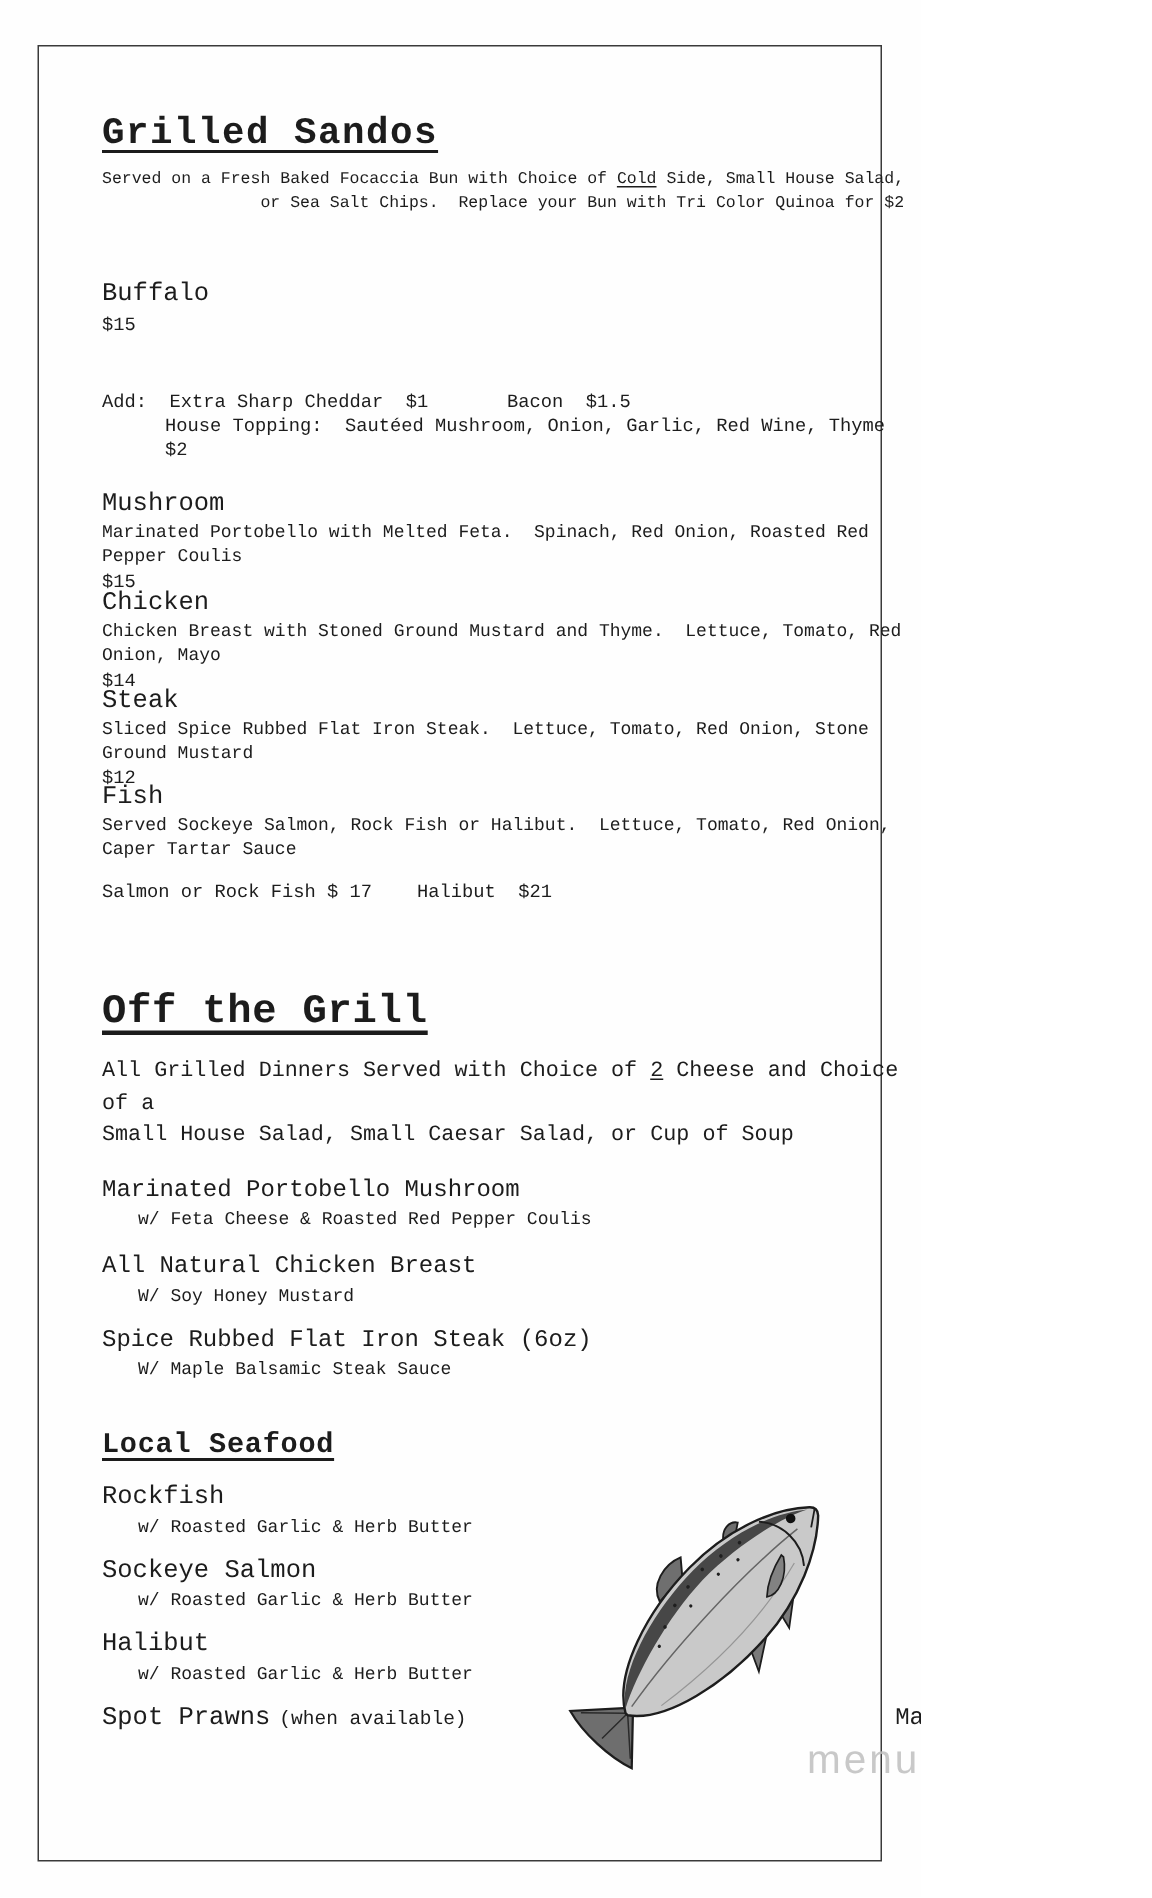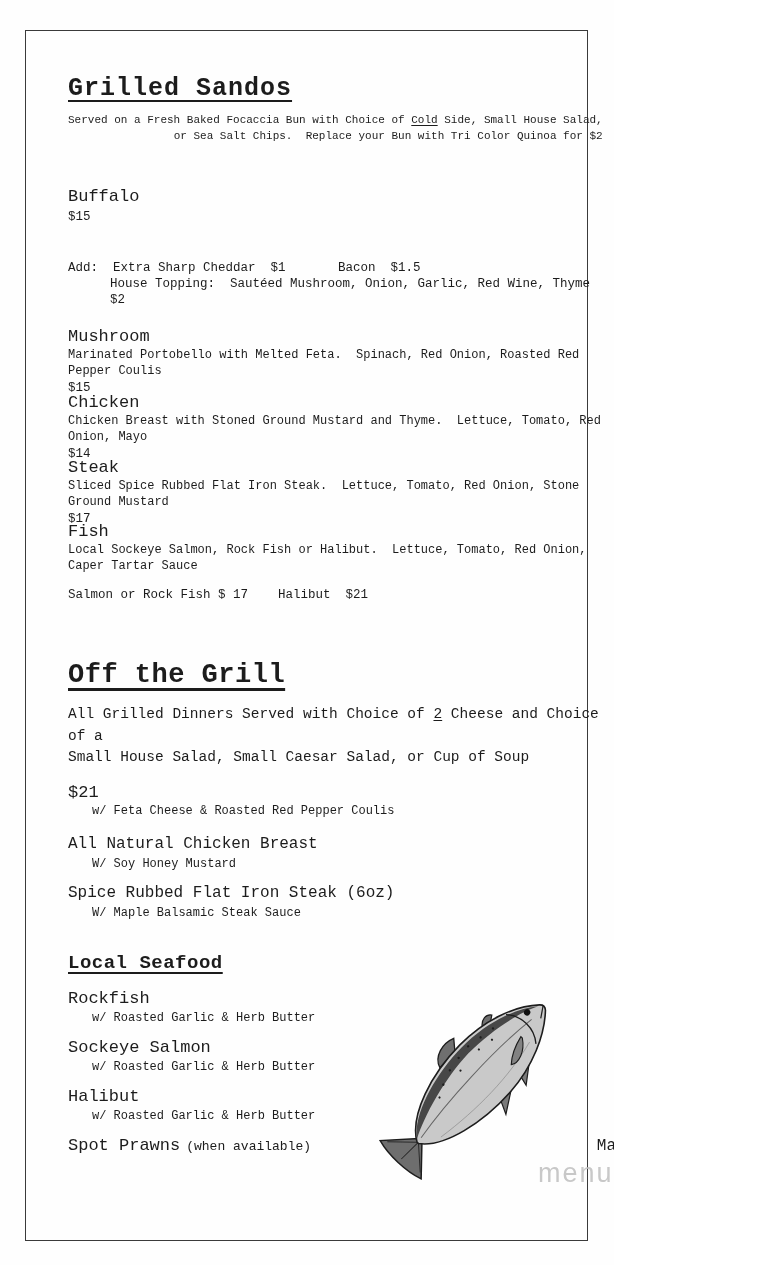--- a/index.html
+++ b/index.html
@@ -83,36 +83,37 @@
 
   <div class="abs" style="top:392px">
     <div class="item-name">Chicken</div>
     <div class="item-desc">Chicken Breast with Stoned Ground Mustard and Thyme.  Lettuce, Tomato, Red Onion, Mayo</div>
     <div class="item-price">$14</div>
   </div>
 
   <div class="abs" style="top:457px">
     <div class="item-name">Steak</div>
     <div class="item-desc">Sliced Spice Rubbed Flat Iron Steak.  Lettuce, Tomato, Red Onion, Stone Ground Mustard</div>
-    <div class="item-price">$17</div>
+    <div class="item-price">$12</div>
   </div>
 
   <div class="abs" style="top:521px">
     <div class="item-name">Fish</div>
-    <div class="item-desc">Local Sockeye Salmon, Rock Fish or Halibut.  Lettuce, Tomato, Red Onion,</div>
+    <div class="item-desc">Served Sockeye Salmon, Rock Fish or Halibut.  Lettuce, Tomato, Red Onion,</div>
     <div class="item-desc">Caper Tartar Sauce</div>
     <div class="fish-prices">Salmon or Rock Fish $ 17    Halibut  $21</div>
   </div>
 
   <h1 class="abs title-xl" style="top:660px">Off the Grill</h1>
 
   <p class="abs intro2" style="top:704px"><span>All Grilled Dinners Served with Choice of </span><span class="u">2</span><span> Cheese and Choice of a</span><br><span>Small House Salad, Small Caesar Salad, or Cup of Soup</span></p>
 
   <div class="abs row" style="top:783px">
     <div class="row-main">
+      <span class="row-name-og">Marinated Portobello Mushroom</span>
       <span class="row-price">$21</span>
     </div>
     <div class="row-sub">w/ Feta Cheese &amp; Roasted Red Pepper Coulis</div>
   </div>
 
   <div class="abs row" style="top:834px">
     <div class="row-main">
       <span class="row-name-og">All Natural Chicken Breast</span>
       <span class="row-price">$21</span>
     </div>

